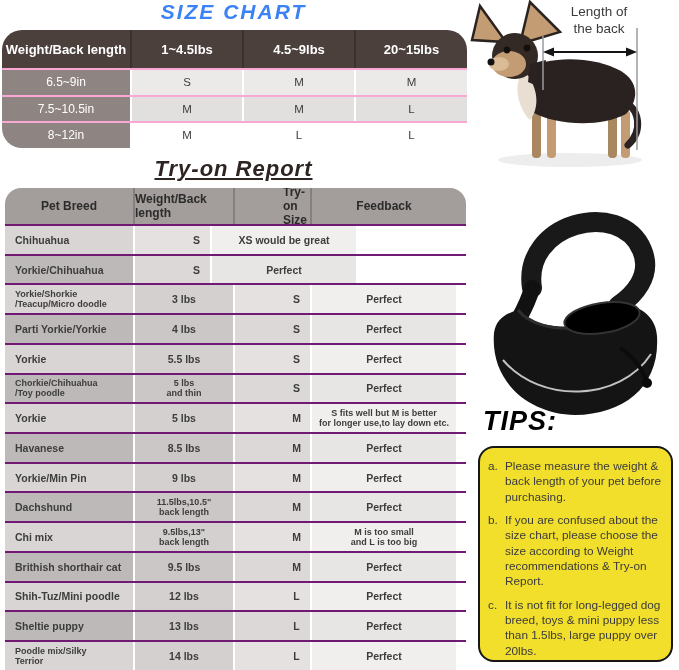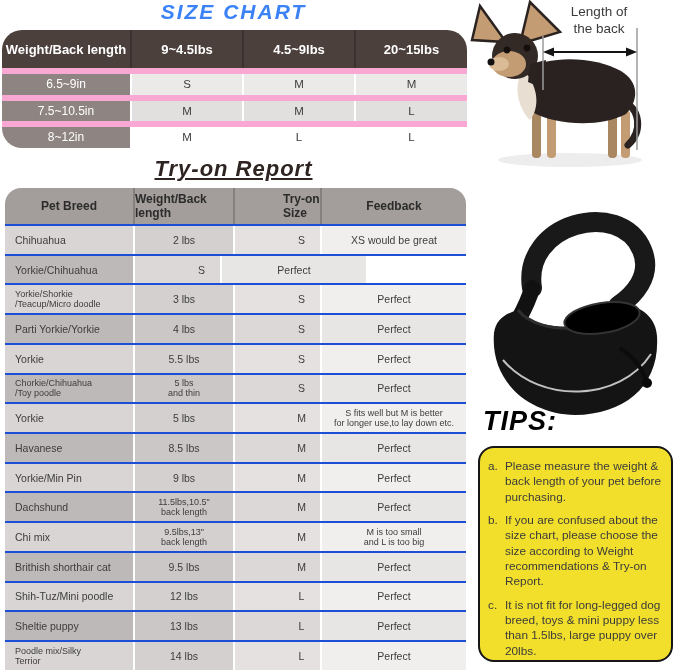--- a/index.html
+++ b/index.html
@@ -14,42 +14,42 @@
   .tips-title { position:absolute; left:483px; top:406px;
     font-size:27px; font-weight:bold; font-style:italic; letter-spacing:1px; color:#000000; }
 
   
   .sc-table { position:absolute; left:2px; top:30px; width:465px; height:118px;
     border-radius:20px; overflow:hidden; background:#ffffff; }
   .sc-header { display:flex; height:38px; background:#4c403d; }
   .sc-header .hcell { display:flex; align-items:center; justify-content:center;
     color:#ffffff; font-size:13px; font-weight:bold; border-left:2px solid rgba(0,0,0,0.22); }
   .sc-header .hcell:first-child { border-left:none; }
-  .srow { display:flex; height:26.6px; border-top:6px solid #f9a8d4; }
+  .srow { display:flex; height:26.6px; border-top:2px solid #f9a8d4; }
   .scell { display:flex; align-items:center; justify-content:center;
     font-size:11.5px; color:#3d3d3d; border-left:2px solid #ffffff; }
   .scell.s1 { border-left:none; background:#8e8481; color:#ffffff; font-size:12px; }
   .w1 { width:128px; } .w2 { width:112px; } .w3 { width:112px; } .w4 { width:113px; }
   .srow:nth-child(1) .scell:not(.s1) { background:#d9d6d5; }
   .srow:nth-child(2) .scell:not(.s1) { background:#eceae9; }
   .srow:nth-child(3) .scell:not(.s1) { background:#e2e0df; }
 
   
   .tr-table { position:absolute; left:5px; top:188px; width:461px; height:482px;
     border-radius:16px 16px 0 0; overflow:hidden; background:#ffffff; }
   .tr-header { display:flex; height:36px; background:#a39d9b; }
   .tr-header .hcell { display:flex; align-items:center; justify-content:center;
     color:#2b2b2b; font-size:12px; font-weight:bold; border-left:2px solid rgba(0,0,0,0.18); }
   .tr-header .hcell:first-child { border-left:none; }
-  .trow { display:flex; height:29.73px; border-top:2px solid #1d4ed8; }
+  .trow { display:flex; height:29.73px; border-top:2px solid #701a75;font-weight:bold; }
   .cell { display:flex; align-items:center; justify-content:center; text-align:center;
     font-size:10.5px; color:#3d3d3d; border-left:2px solid #ffffff; white-space:pre-line; line-height:1.15; }
   .cell.sm { font-size:9px; }
   .c1 { width:128px; justify-content:flex-start; text-align:left; padding-left:10px; border-left:none; }
-  .c2 { width:100px; } .c3 { width:87px;padding-left:48px; } .c4 { width:146px; }
+  .c2 { width:100px; } .c3 { width:77px;padding-left:48px; } .c4 { width:146px; }
   .trows .trow:nth-child(odd) .c1 { background:#d8d5d4; }
   .trows .trow:nth-child(odd) .c2 { background:#d3d0cf; }
   .trows .trow:nth-child(odd) .c3 { background:#e4e1e0; }
   .trows .trow:nth-child(odd) .c4 { background:#f0efee; }
   .trows .trow:nth-child(even) .c1 { background:#bdb9b8; }
   .trows .trow:nth-child(even) .c2 { background:#cbc7c6; }
   .trows .trow:nth-child(even) .c3 { background:#dbd8d7; }
   .trows .trow:nth-child(even) .c4 { background:#e8e6e5; }
 
   
@@ -68,21 +68,21 @@
 </head>
 <body>
 
 <div class="page">
 
   <div class="sc-title">SIZE CHART</div>
 
   <div class="sc-table">
     <div class="sc-header">
       <div class="hcell w1">Weight/Back length</div>
-      <div class="hcell w2">9~4.5lbs</div>
+      <div class="hcell w2">1~4.5lbs</div>
       <div class="hcell w3">4.5~9lbs</div>
       <div class="hcell w4">20~15lbs</div>
     </div>
     <div class="srow">
       <div class="scell s1 w1">6.5~9in</div>
       <div class="scell w2">S</div>
       <div class="scell w3">M</div>
       <div class="scell w4">M</div>
     </div>
     <div class="srow">
@@ -141,21 +141,20 @@
   <div class="tr-table">
     <div class="tr-header">
       <div class="hcell c1" style="justify-content:center; padding-left:0;">Pet Breed</div>
       <div class="hcell c2">Weight/Back length</div>
       <div class="hcell c3">Try-on Size</div>
       <div class="hcell c4">Feedback</div>
     </div>
     <div class="trows">
       <div class="trow">
         <div class="cell c1">Chihuahua</div>
-        <div class="cell c2">2 lbs</div>
         <div class="cell c3">S</div>
         <div class="cell c4">XS would be great</div>
       </div>
       <div class="trow">
         <div class="cell c1">Yorkie/Chihuahua</div>
         <div class="cell c3">S</div>
         <div class="cell c4">Perfect</div>
       </div>
       <div class="trow">
         <div class="cell c1 sm">Yorkie/Shorkie

